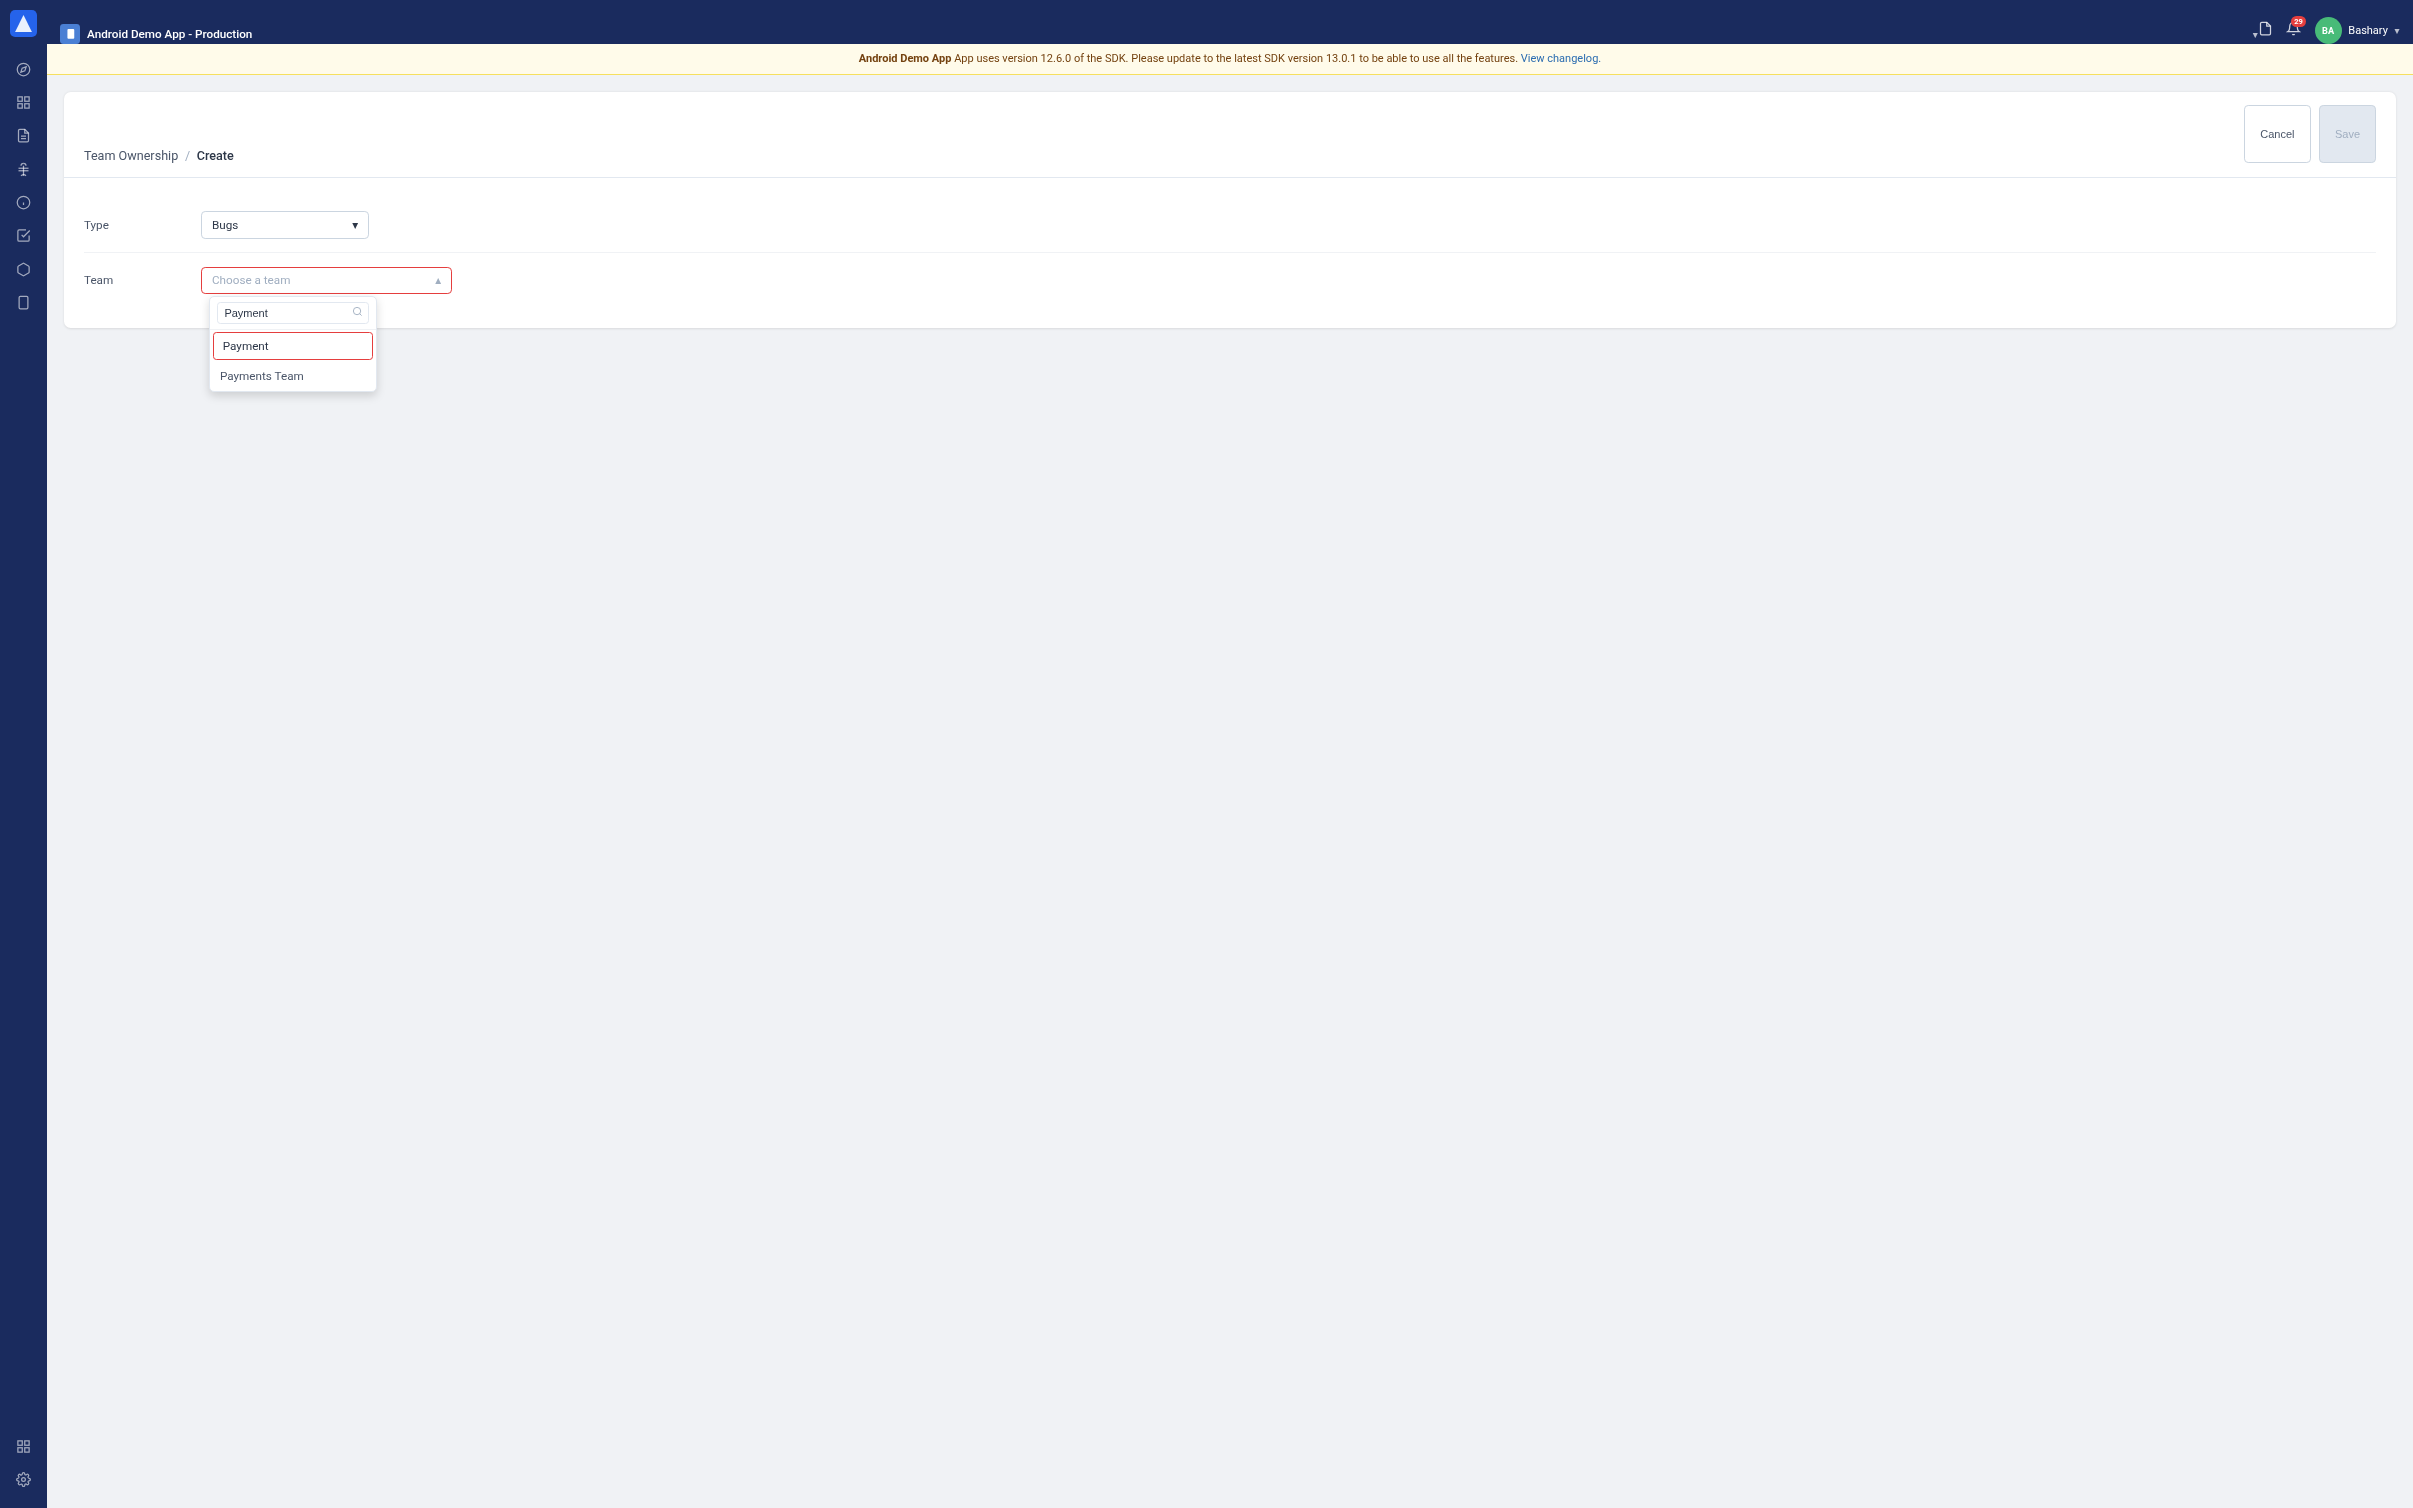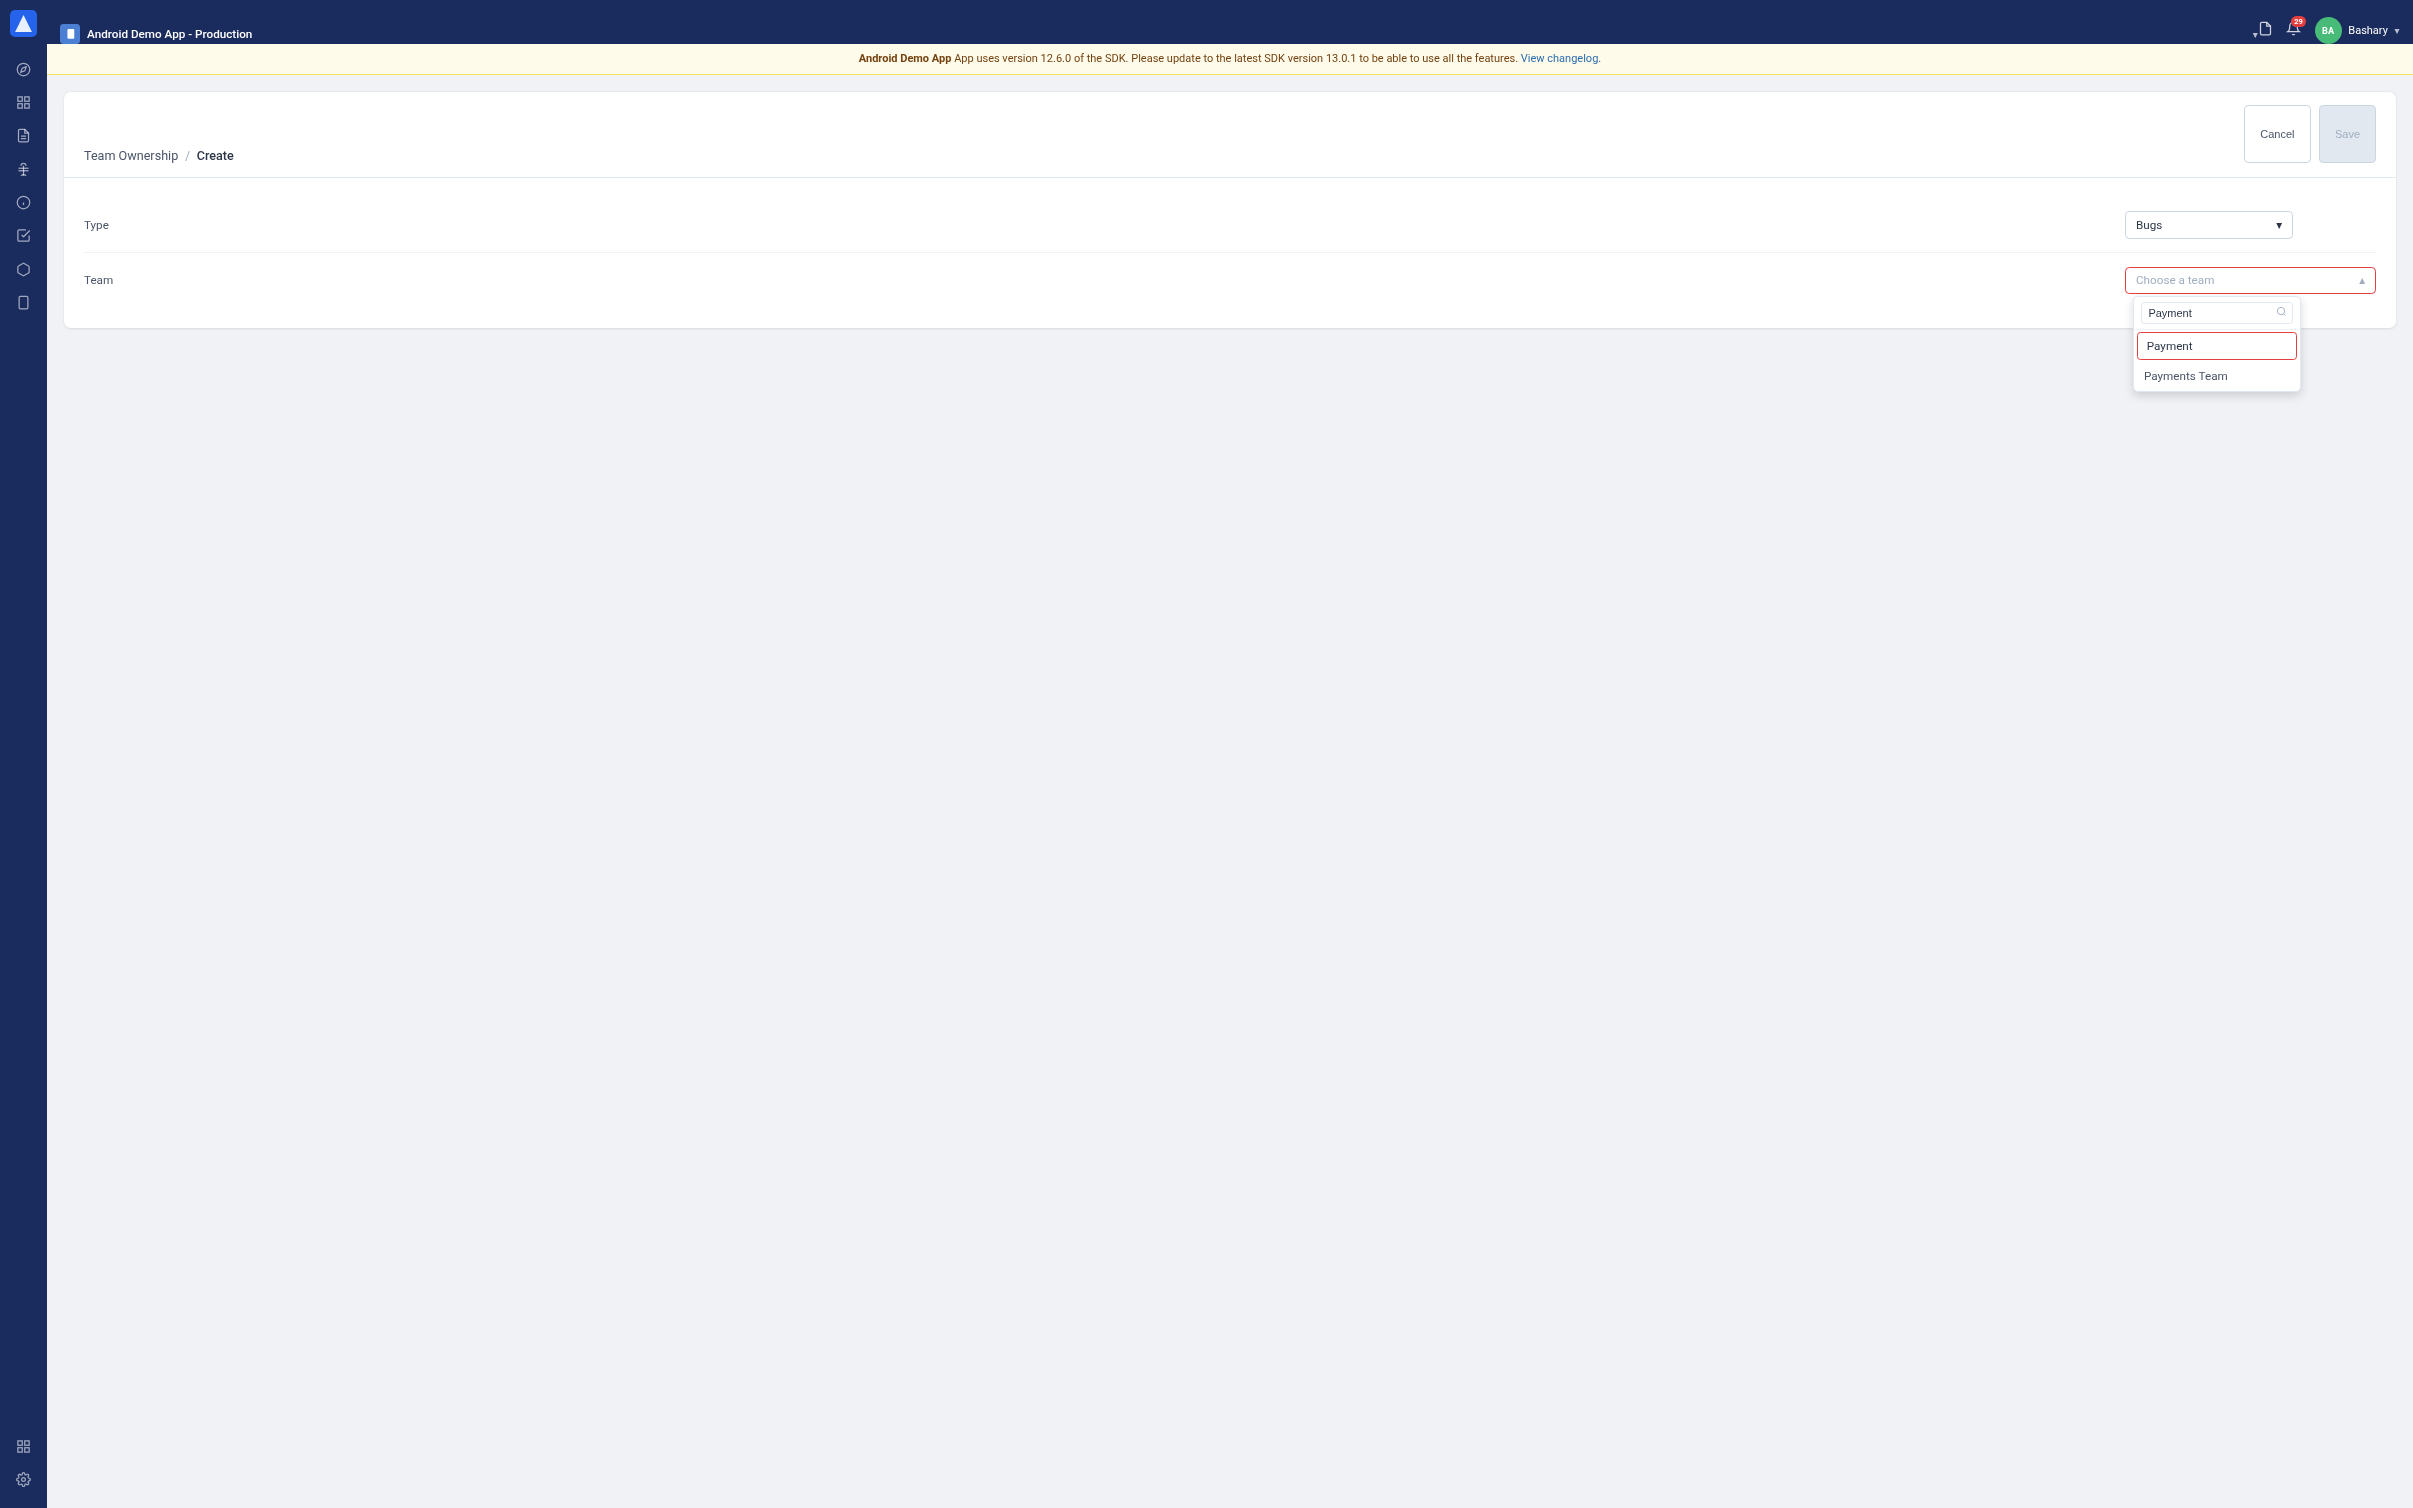--- a/index.html
+++ b/index.html
@@ -194,21 +194,20 @@
     
     .form-body {
       padding: 20px;
     }
     .form-row {
       display: flex;
       align-items: flex-start;
       padding: 13.4px 0;
       border-bottom: 0.8px solid #f0f2f5;
       position: relative;
-      justify-content: space-between;
     }
     .form-row:last-child { border-bottom: none; }
     .form-label {
       width: 117px;
       font-size: 11.7px;
       color: #4a5568;
       padding-top: 6.7px;
       flex-shrink: 0;
     }
     .form-control {

